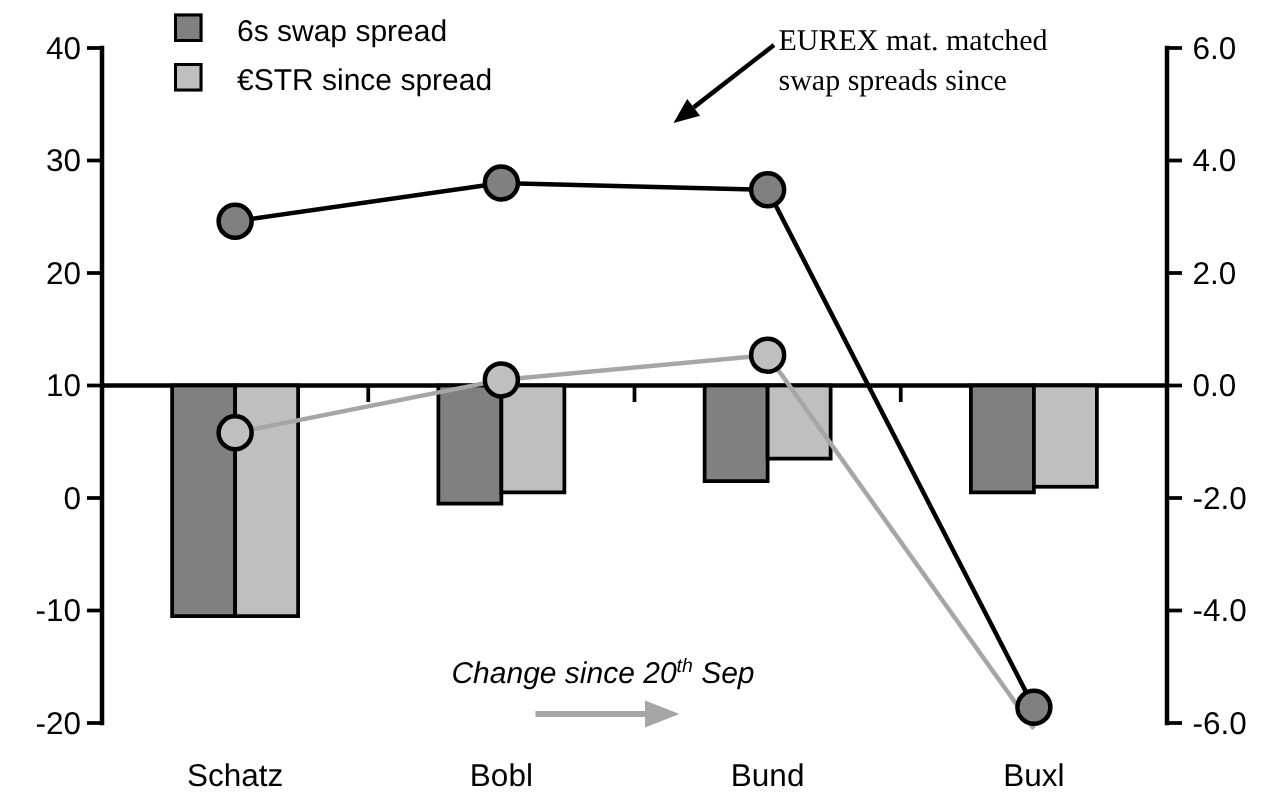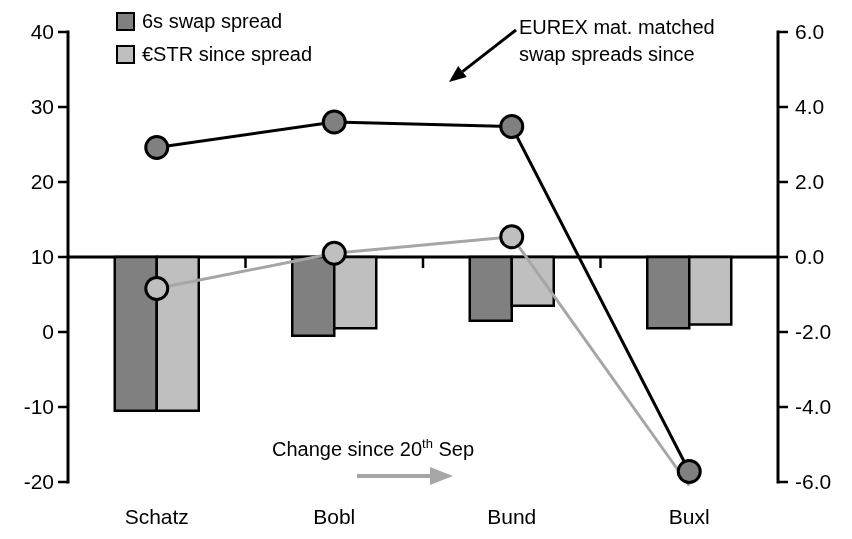--- a/index.html
+++ b/index.html
@@ -1,26 +1,26 @@
 <!DOCTYPE html>
 <html><head>
 <meta charset="utf-8">
 <style>
   html,body{margin:0;padding:0;background:#ffffff;}
   .stage{position:relative;width:852px;height:539px;background:#ffffff;overflow:hidden;
          font-family:"Liberation Sans",sans-serif;color:#000;}
   svg{position:absolute;left:0;top:0;}
   svg text{font-family:"Liberation Sans",sans-serif;fill:#000;}
   .legend{position:absolute;left:116px;top:9px;display:flex;flex-direction:column;gap:8px;}
-  .legend-row{display:flex;align-items:center;gap:7px;height:25px;}
+  .legend-row{display:flex;align-items:flex-start;gap:23px;height:25px;}
   .swatch{width:15px;height:15px;border:2px solid #000;display:inline-block;}
   .legend-label{font-size:20px;line-height:25px;white-space:nowrap;}
-  .curve-label{position:absolute;left:519px;top:14px;font-size:20px;line-height:27px;white-space:nowrap;}
-  .change-label{position:absolute;left:272px;top:436px;width:260px;
-                font-size:20px;white-space:nowrap;}
+  .curve-label{position:absolute;left:519px;top:14px;font-size:20px;line-height:27px;white-space:nowrap;font-family:Liberation Serif, serif;}
+  .change-label{position:absolute;left:272px;top:436px;width:260px;text-align:center;
+                font-size:20px;white-space:nowrap;font-style:italic;}
   .change-label sup{font-size:13px;}
 </style>
 </head>
 <body>
 
 <div class="stage">
   <svg id="chart-svg" width="852" height="539" viewBox="0 0 852 539">
       <line x1="68" y1="30.5" x2="68" y2="483.5" stroke="#000" stroke-width="3"></line>
       <line x1="58" y1="32" x2="68" y2="32" stroke="#000" stroke-width="2.5"></line>
       <text x="54" y="39" text-anchor="end" font-size="21">40</text>

